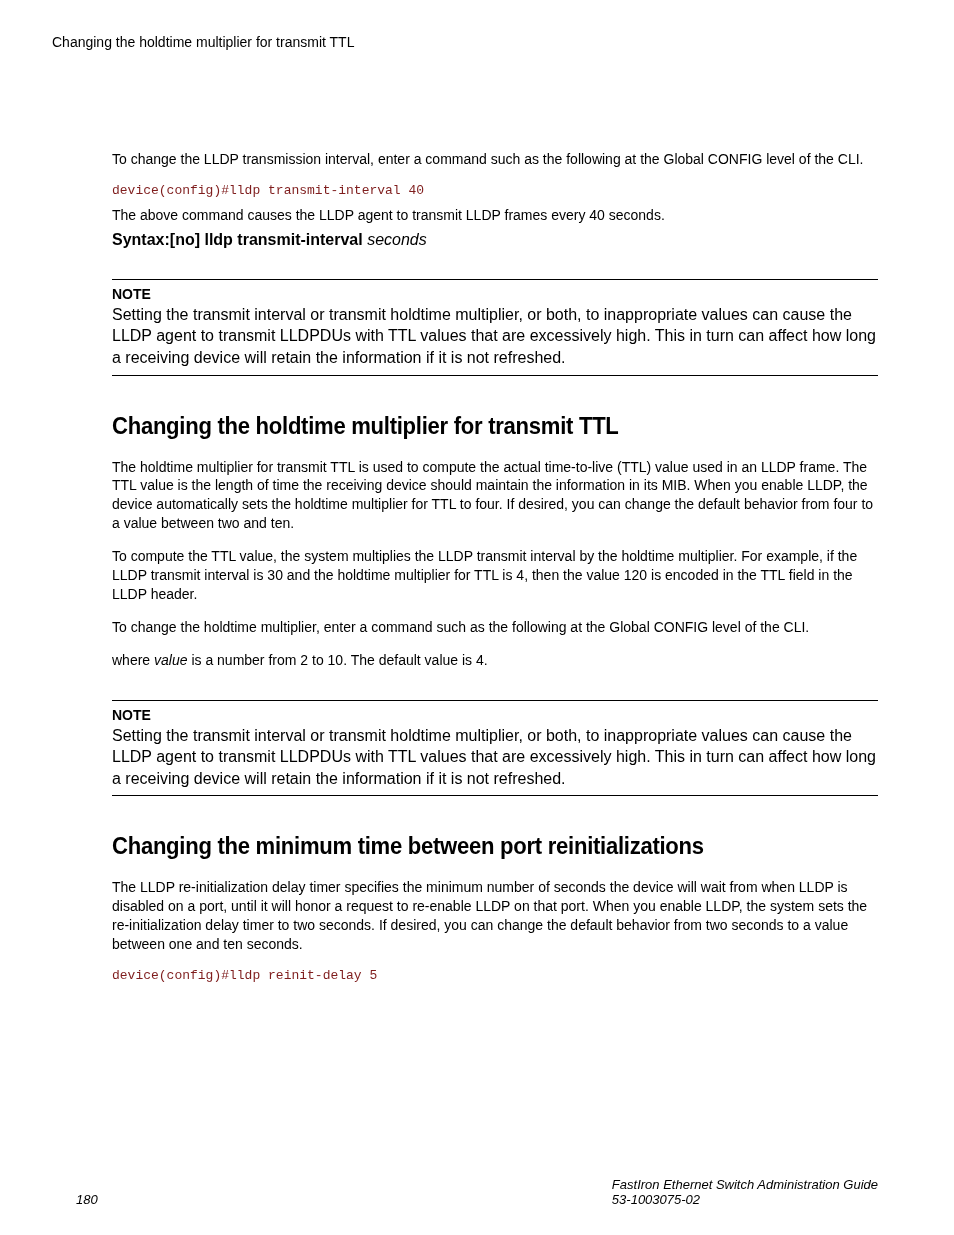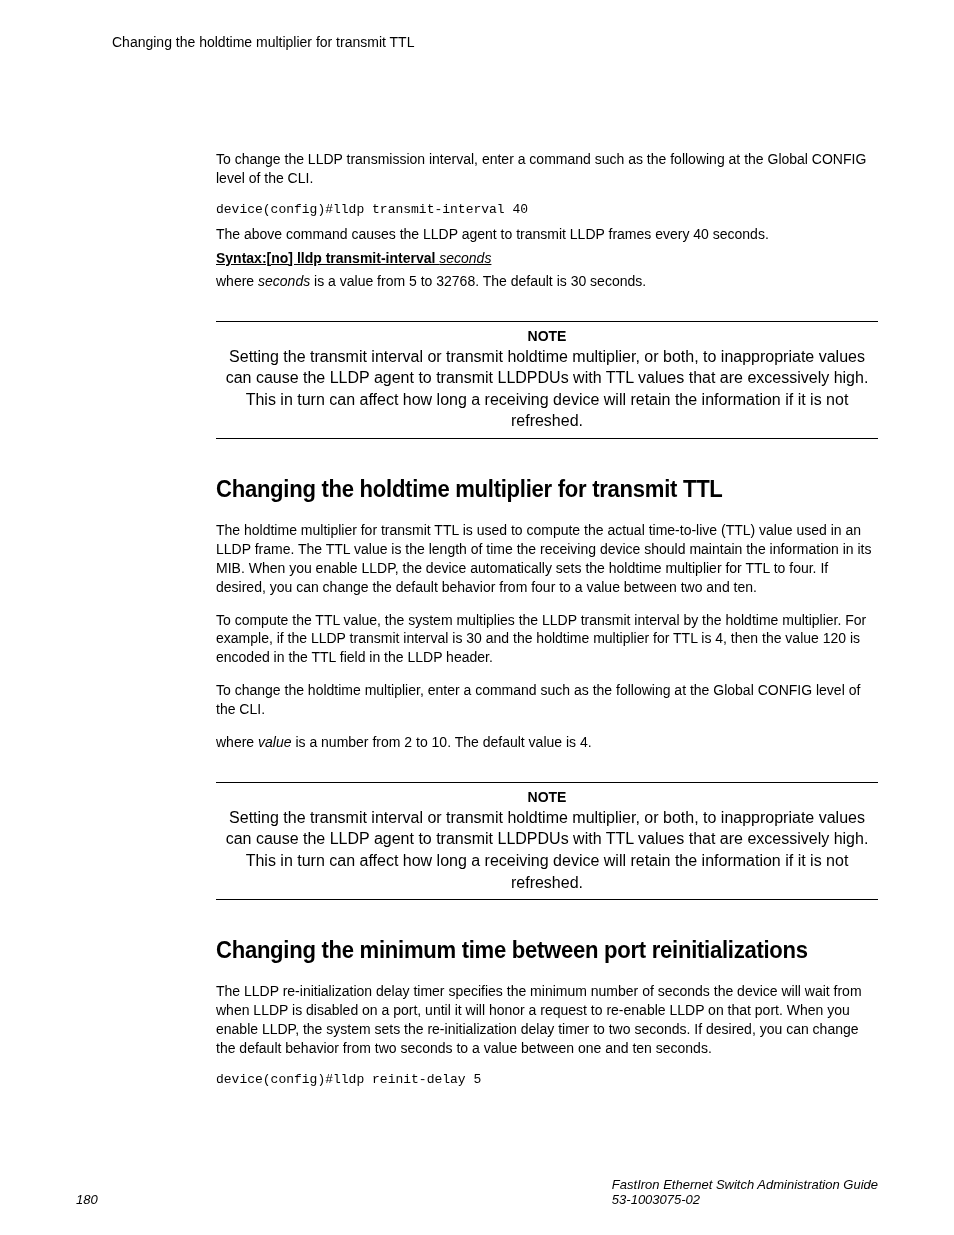--- a/index.html
+++ b/index.html
@@ -7,60 +7,58 @@
     padding: 0;
     background: #ffffff;
     font-family: Arial, Helvetica, sans-serif;
     color: #000;
     width: 954px;
     height: 1235px;
     position: relative;
     box-sizing: border-box;
   }
   .page {
-    padding: 34px 76px 30px 112px;
+    padding: 34px 76px 30px 52px;
     box-sizing: border-box;
   }
   .running-header {
     font-size: 14px;
     color: #000;
     margin-bottom: 100px;
   }
   .content {
-    margin-left: 104px;
+    margin-left: 60px;
     margin-right: 0;
   }
   p {
     font-size: 14px;
     line-height: 1.35;
     margin: 0 0 14px 0;
   }
   .code {
     font-family: "Courier New", Courier, monospace;
     font-size: 13px;
-    color: #000000;
+    color: #7f1d1d;
     margin: 6px 0 8px 0;
     white-space: pre;
   }
   .syntax-line {
-    font-size: 14px;
+    font-size: 16px;
     margin: 4px 0 6px 0;
-    text-decoration: underline;
   }
   .syntax-line .bold { font-weight: bold; }
   .syntax-line .italic { font-style: italic; }
   .where-line .italic { font-style: italic; }
   hr.note-rule {
     border: none;
     border-top: 1.5px solid #000;
     margin: 0;
   }
   .note-block {
     margin-top: 30px;
-    text-align: center;
   }
   .note-label {
     font-weight: bold;
     font-size: 14px;
     margin: 6px 0 2px 0;
   }
   .note-body {
     font-size: 16px;
     line-height: 1.35;
     margin: 0 0 6px 0;
@@ -97,23 +95,20 @@
   <div class="running-header">Changing the holdtime multiplier for transmit TTL</div>
 
   <div class="content">
 
     <p>To change the LLDP transmission interval, enter a command such as the following at the Global CONFIG level of the CLI.</p>
     <div class="code">device(config)#lldp transmit-interval 40</div>
     <p class="tight">The above command causes the LLDP agent to transmit LLDP frames every 40 seconds.</p>
     <div class="syntax-line">
       <span class="bold">Syntax:[no] lldp transmit-interval </span><span class="italic">seconds</span>
     </div>
-    <p class="where-line">
-      <span>where </span><span class="italic">seconds</span><span> is a value from 5 to 32768. The default is 30 seconds.</span>
-    </p>
 
     <div class="note-block">
       <hr class="note-rule">
       <div class="note-label">NOTE</div>
       <div class="note-body">Setting the transmit interval or transmit holdtime multiplier, or both, to inappropriate values can cause the LLDP agent to transmit LLDPDUs with TTL values that are excessively high. This in turn can affect how long a receiving device will retain the information if it is not refreshed.</div>
       <hr class="note-rule">
     </div>
 
     <h2 class="section">Changing the holdtime multiplier for transmit TTL</h2>
     <p>The holdtime multiplier for transmit TTL is used to compute the actual time-to-live (TTL) value used in an LLDP frame. The TTL value is the length of time the receiving device should maintain the information in its MIB. When you enable LLDP, the device automatically sets the holdtime multiplier for TTL to four. If desired, you can change the default behavior from four to a value between two and ten.</p>

